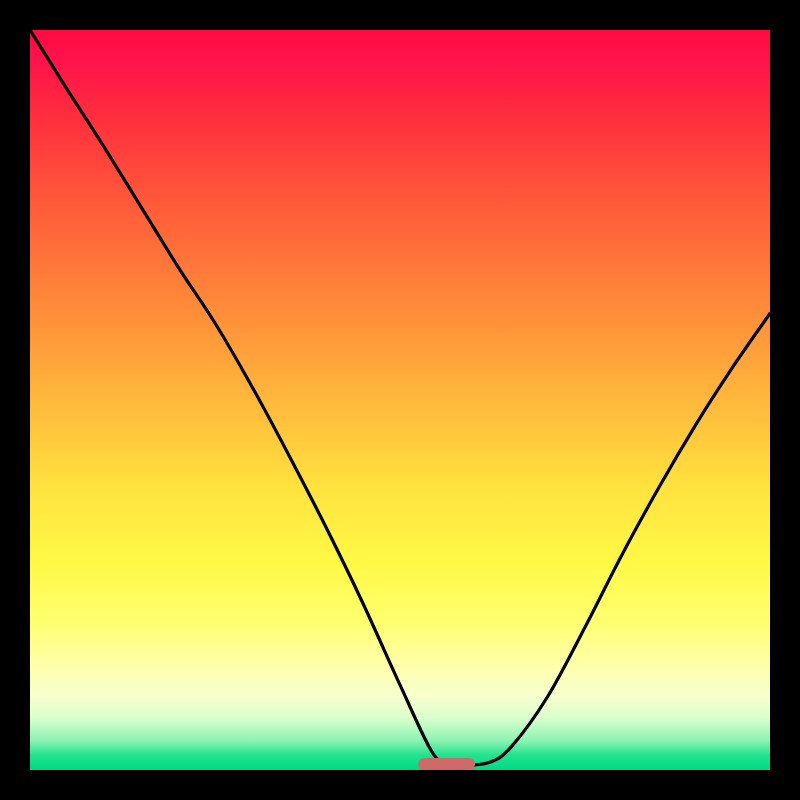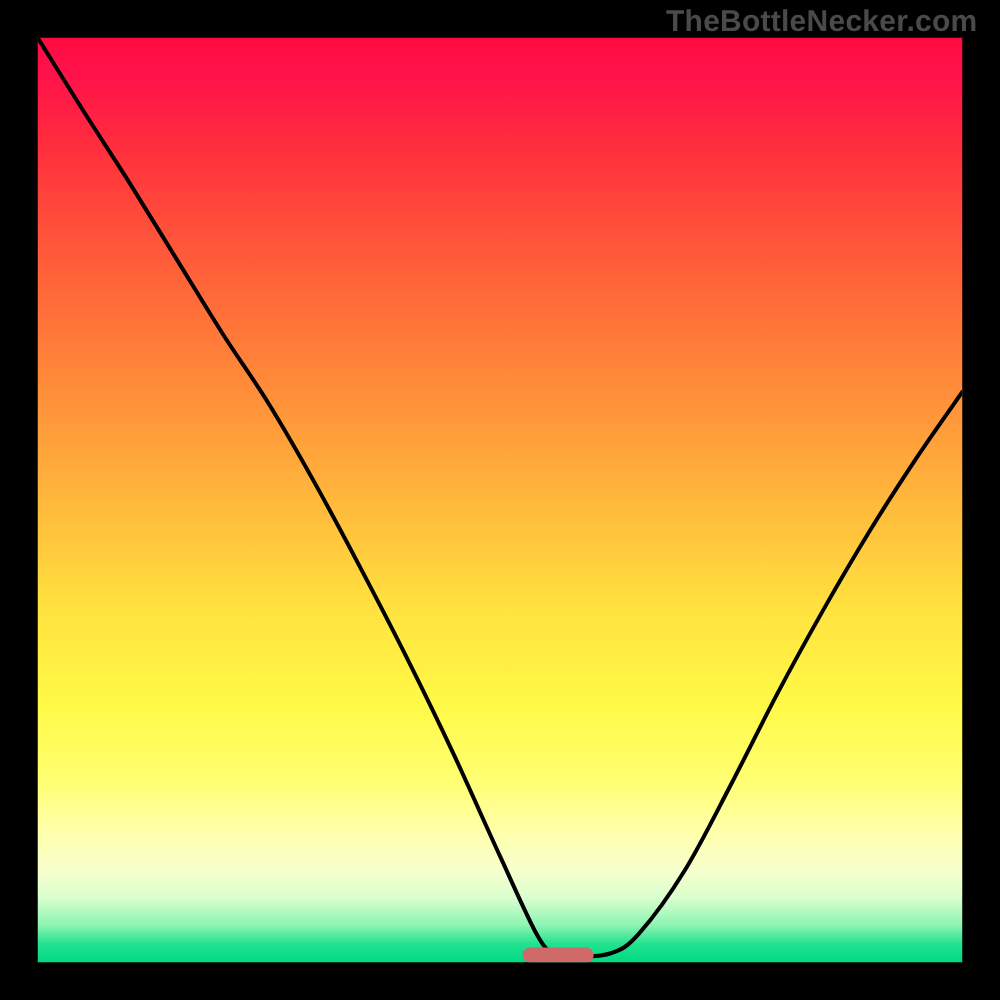--- a/index.html
+++ b/index.html
@@ -63,21 +63,20 @@
     position: absolute;
     background: #cf6a6a;
     border-radius: 999px;
   }
 </style>
 </head>
 <body>
 
 <div class="frame">
 
-  <div class="watermark">TheBottleNecker.com</div>
 
   <div class="plot-area">
     <div class="gradient"></div>
 
     <svg class="curve-svg" viewBox="0 0 740 740" preserveAspectRatio="none">
       <path id="curve-path" fill="none" stroke="#000000" stroke-width="3.2" stroke-linecap="round" stroke-linejoin="round" d="M 0.0 0.0 C 6.2 9.9, 24.7 39.7, 37.0 59.2 C 49.3 78.7, 61.7 97.3, 74.0 116.9 C 86.3 136.5, 98.7 156.9, 111.0 176.9 C 123.3 196.8, 135.7 217.4, 148.0 236.8 C 160.3 256.2, 172.7 273.1, 185.0 293.0 C 197.3 313.0, 209.7 334.6, 222.0 356.7 C 234.3 378.8, 246.7 402.1, 259.0 425.5 C 271.3 448.9, 283.7 472.6, 296.0 497.3 C 308.3 521.9, 320.7 547.2, 333.0 573.5 C 345.3 599.8, 358.9 630.9, 370.0 654.9 C 381.1 678.9, 392.2 704.6, 399.6 717.8 C 407.0 731.0, 409.5 731.1, 414.4 734.1 C 419.3 737.0, 421.8 735.8, 429.2 735.6 C 436.6 735.3, 450.2 735.7, 458.8 732.6 C 467.4 729.5, 471.1 728.2, 481.0 717.1 C 490.9 706.0, 505.7 686.0, 518.0 666.0 C 530.3 646.0, 542.7 620.7, 555.0 597.2 C 567.3 573.6, 579.7 548.0, 592.0 524.7 C 604.3 501.4, 616.7 479.0, 629.0 457.3 C 641.3 435.6, 653.7 414.5, 666.0 394.4 C 678.3 374.3, 690.7 355.2, 703.0 336.7 C 715.3 318.2, 733.8 292.3, 740.0 283.4"></path>
     </svg>
 
     <div id="pill" class="pill" style="left: 387.76px; top: 728px; width: 57.72px; height: 12px; background: rgb(207, 106, 106);"></div>
   </div>

